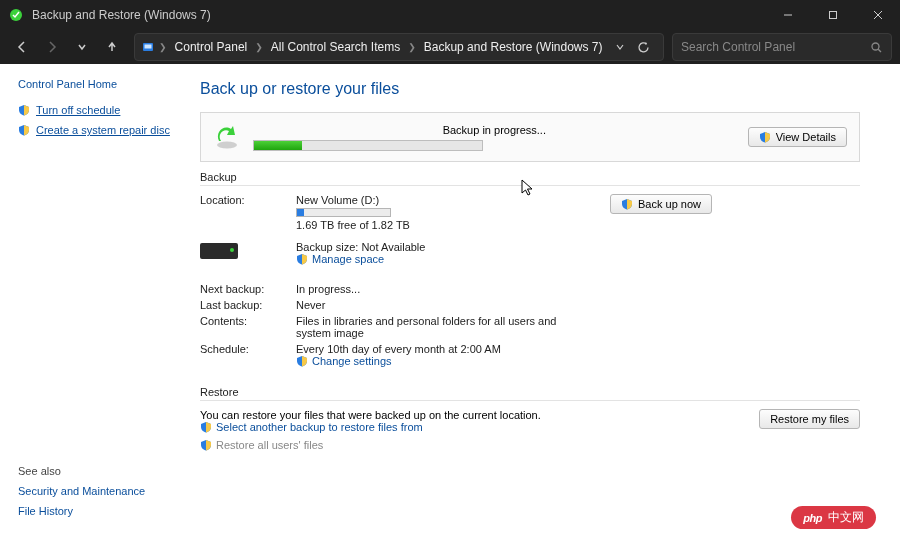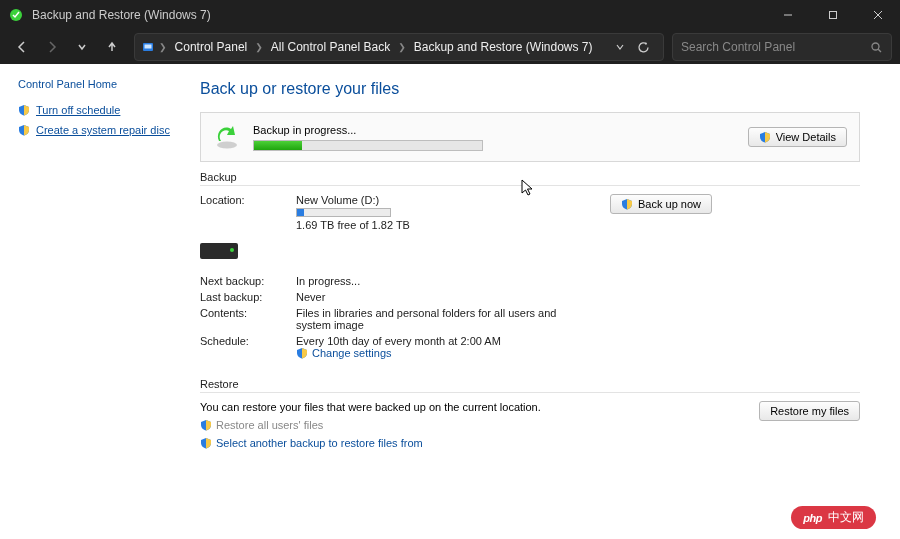--- a/index.html
+++ b/index.html
@@ -36,42 +36,42 @@
   .seealso .hdr { color: #444; margin-bottom: 8px; }
   .seealso a { color: #0a4e9b; display: block; margin-bottom: 8px; text-decoration: none; cursor: pointer; }
 
   
   .main { flex: 1; padding: 16px 40px 20px 10px; position: relative; }
   .page-title { color: #0a4e9b; font-size: 16px; font-weight: 400; margin-bottom: 14px; }
 
   .progress-panel { border: 1px solid #d8d8d8; padding: 10px 12px; margin-bottom: 6px; display: flex; align-items: center; gap: 12px; background: #fafafa; }
   .progress-panel .big-icon { width: 28px; height: 28px; flex-shrink: 0; }
   .progress-panel .mid { flex: 1; }
-  .progress-panel .mid .lbl { font-size: 11px; margin-bottom: 4px; }
+  .progress-panel .mid .lbl { font-size: 11px; margin-bottom: 4px; text-align: center; }
   .progress-bar { width: 230px; height: 11px; border: 1px solid #bdbdbd; background: #e6e6e6; position: relative; }
   .progress-bar .fill { position: absolute; left: 0; top: 0; bottom: 0; width: 21%; background: linear-gradient(#4cd037,#1fa50e); }
   .win-btn { background: linear-gradient(#fdfdfd,#e8e8e8); border: 1px solid #b5b5b5; border-radius: 3px; padding: 3px 10px; font-size: 11px; display: inline-flex; align-items: center; gap: 5px; cursor: pointer; }
   .win-btn .shield { width: 12px; height: 12px; }
 
   .section-hdr { font-size: 11px; padding: 3px 0 2px 0; border-bottom: 1px solid #e3e3e3; margin-top: 4px; margin-bottom: 8px; color: #222; }
 
   .kv-grid { display: grid; grid-template-columns: 90px 290px 120px; column-gap: 6px; row-gap: 4px; font-size: 11px; align-items: start; }
   .kv-grid .k { color: #222; }
   .kv-grid .v { color: #222; }
   .kv-grid .right { justify-self: end; }
 
   .disk-bar { width: 95px; height: 9px; border: 1px solid #b5b5b5; background: #ececec; position: relative; margin: 2px 0; }
   .disk-bar .used { position: absolute; left: 0; top: 0; bottom: 0; width: 7%; background: #2a7de1; }
   .disk-icon { width: 38px; height: 16px; background: #2b2b2b; border-radius: 2px; position: relative; margin-top: 8px; }
   .disk-icon::after { content: ""; position: absolute; right: 4px; top: 5px; width: 4px; height: 4px; background: #3bd13b; border-radius: 50%; }
 
   .linkish { color: #0a4e9b; display: inline-flex; align-items: center; gap: 4px; cursor: pointer; }
   .linkish.muted { color: #888; }
 
-  .restore-text { font-size: 11px; margin-bottom: 6px; }
+  .restore-text { font-size: 11px; }
   .restore-links { display: grid; row-gap: 6px; }
 
   .cursor { position: absolute; pointer-events: none; }
 
   .help-badge { position: absolute; right: 4px; top: 68px; width: 14px; height: 14px; border-radius: 50%; background: #0a63c9; color: #fff; font-size: 10px; display: flex; align-items: center; justify-content: center; }
 
   .watermark { position: absolute; right: 24px; bottom: 10px; background: rgba(216,38,52,0.92); color: #fff; font-size: 12px; padding: 3px 12px; border-radius: 12px; display: flex; align-items: center; gap: 6px; text-align: right; }
   .watermark .logo { font-weight: bold; font-style: italic; font-size: 11px; letter-spacing: -0.5px; }
 
   svg { display: block; }
@@ -128,21 +128,21 @@
     </div>
 
   <div class="address">
     <svg width="14" height="14" viewBox="0 0 14 14">
         <rect x="2" y="3" width="10" height="8" rx="1" fill="#2a7de1"></rect>
         <rect x="3.5" y="4.5" width="7" height="4" fill="#cfe6ff"></rect>
       </svg>
     <span class="sep">❯</span>
     <span class="crumb">Control Panel</span>
     <span class="sep">❯</span>
-    <span class="crumb">All Control Panel Back</span>
+    <span class="crumb">All Control Search Items</span>
     <span class="sep">❯</span>
     <span class="crumb">Backup and Restore (Windows 7)</span>
     <span class="address-spacer"></span>
     <svg width="10" height="10" viewBox="0 0 10 10">
         <path d="M2 3 L5 7 L8 3" stroke="#ccc" fill="none" stroke-width="1.2"></path>
       </svg>
     <div class="refreshbtn" title="Refresh">
         <svg width="13" height="13" viewBox="0 0 13 13">
           <path d="M11 6.5 A4.5 4.5 0 1 1 9.5 3" stroke="#ccc" fill="none" stroke-width="1.3"></path>
           <path d="M9 1 L10 3.2 L7.8 3.5 Z" fill="#ccc"></path>
@@ -174,20 +174,25 @@
       <span>Turn off schedule</span>
     </div>
     <div class="task">
       <svg class="shield" viewBox="0 0 12 12">
           <path d="M6 1 L11 3 V6 C11 9 8.5 11 6 11.5 C3.5 11 1 9 1 6 V3 Z" fill="#2a7de1"></path>
           <path d="M6 1 L11 3 V6 C11 9 8.5 11 6 11.5 V1 Z" fill="#f7c948"></path>
         </svg>
       <span>Create a system repair disc</span>
     </div>
 
+    <div class="seealso">
+      <div class="hdr">See also</div>
+      <a>Security and Maintenance</a>
+      <a>File History</a>
+    </div>
   </div>
 
   <div class="main">
     <div class="page-title">Back up or restore your files</div>
 
     <div class="progress-panel">
       <svg class="big-icon" viewBox="0 0 28 28">
         <ellipse cx="14" cy="22" rx="10" ry="3.5" fill="#cfcfcf"></ellipse>
         <path d="M8 18 C4 12 10 5 16 8 L14 12 L22 12 L20 3 L18 6 C10 1 2 10 6 18 Z" fill="#3bd13b"></path>
       </svg>
@@ -223,20 +228,31 @@
               <path d="M6 1 L11 3 V6 C11 9 8.5 11 6 11.5 C3.5 11 1 9 1 6 V3 Z" fill="#2a7de1"></path>
               <path d="M6 1 L11 3 V6 C11 9 8.5 11 6 11.5 V1 Z" fill="#f7c948"></path>
             </svg>
           <span>Back up now</span>
         </button>
       </div>
 
       <div class="k">
           <div class="disk-icon"></div>
         </div>
+      <div class="v">
+        <div style="height:6px"></div>
+        <div>Backup size: Not Available</div>
+        <div class="linkish">
+          <svg class="shield" width="12" height="12" viewBox="0 0 12 12">
+              <path d="M6 1 L11 3 V6 C11 9 8.5 11 6 11.5 C3.5 11 1 9 1 6 V3 Z" fill="#2a7de1"></path>
+              <path d="M6 1 L11 3 V6 C11 9 8.5 11 6 11.5 V1 Z" fill="#f7c948"></path>
+            </svg>
+          <span>Manage space</span>
+        </div>
+      </div>
       <div></div>
 
       <div style="grid-column:1/4; height:8px"></div>
 
       <div class="k">Next backup:</div>
       <div class="v">In progress...</div>
       <div></div>
 
       <div class="k">Last backup:</div>
       <div class="v">Never</div>
@@ -259,34 +275,34 @@
       </div>
       <div></div>
     </div>
 
     <div class="section-hdr" style="margin-top:14px">Restore</div>
 
     <div style="display:flex; gap:20px; align-items:flex-start;">
       <div style="flex:1">
         <div class="restore-text">You can restore your files that were backed up on the current location.</div>
         <div class="restore-links">
+          <div class="linkish">
+            <svg class="shield" width="12" height="12" viewBox="0 0 12 12">
+                <path d="M6 1 L11 3 V6 C11 9 8.5 11 6 11.5 C3.5 11 1 9 1 6 V3 Z" fill="#2a7de1"></path>
+                <path d="M6 1 L11 3 V6 C11 9 8.5 11 6 11.5 V1 Z" fill="#f7c948"></path>
+              </svg>
+            <span>Select another backup to restore files from</span>
+          </div>
           <div class="linkish muted">
             <svg class="shield" width="12" height="12" viewBox="0 0 12 12">
                 <path d="M6 1 L11 3 V6 C11 9 8.5 11 6 11.5 C3.5 11 1 9 1 6 V3 Z" fill="#2a7de1"></path>
                 <path d="M6 1 L11 3 V6 C11 9 8.5 11 6 11.5 V1 Z" fill="#f7c948"></path>
               </svg>
             <span>Restore all users' files</span>
           </div>
-          <div class="linkish">
-            <svg class="shield" width="12" height="12" viewBox="0 0 12 12">
-                <path d="M6 1 L11 3 V6 C11 9 8.5 11 6 11.5 C3.5 11 1 9 1 6 V3 Z" fill="#2a7de1"></path>
-                <path d="M6 1 L11 3 V6 C11 9 8.5 11 6 11.5 V1 Z" fill="#f7c948"></path>
-              </svg>
-            <span>Select another backup to restore files from</span>
-          </div>
         </div>
       </div>
       <button class="win-btn">
         <span>Restore my files</span>
       </button>
     </div>
 
     <svg class="cursor" style="left:331px; top:115px" width="14" height="18" viewBox="0 0 14 18">
         <path d="M1 1 L1 14 L4.5 11 L7 16 L9 15 L6.5 10 L11 10 Z" fill="#fff" stroke="#000" stroke-width="1"></path>
       </svg>

